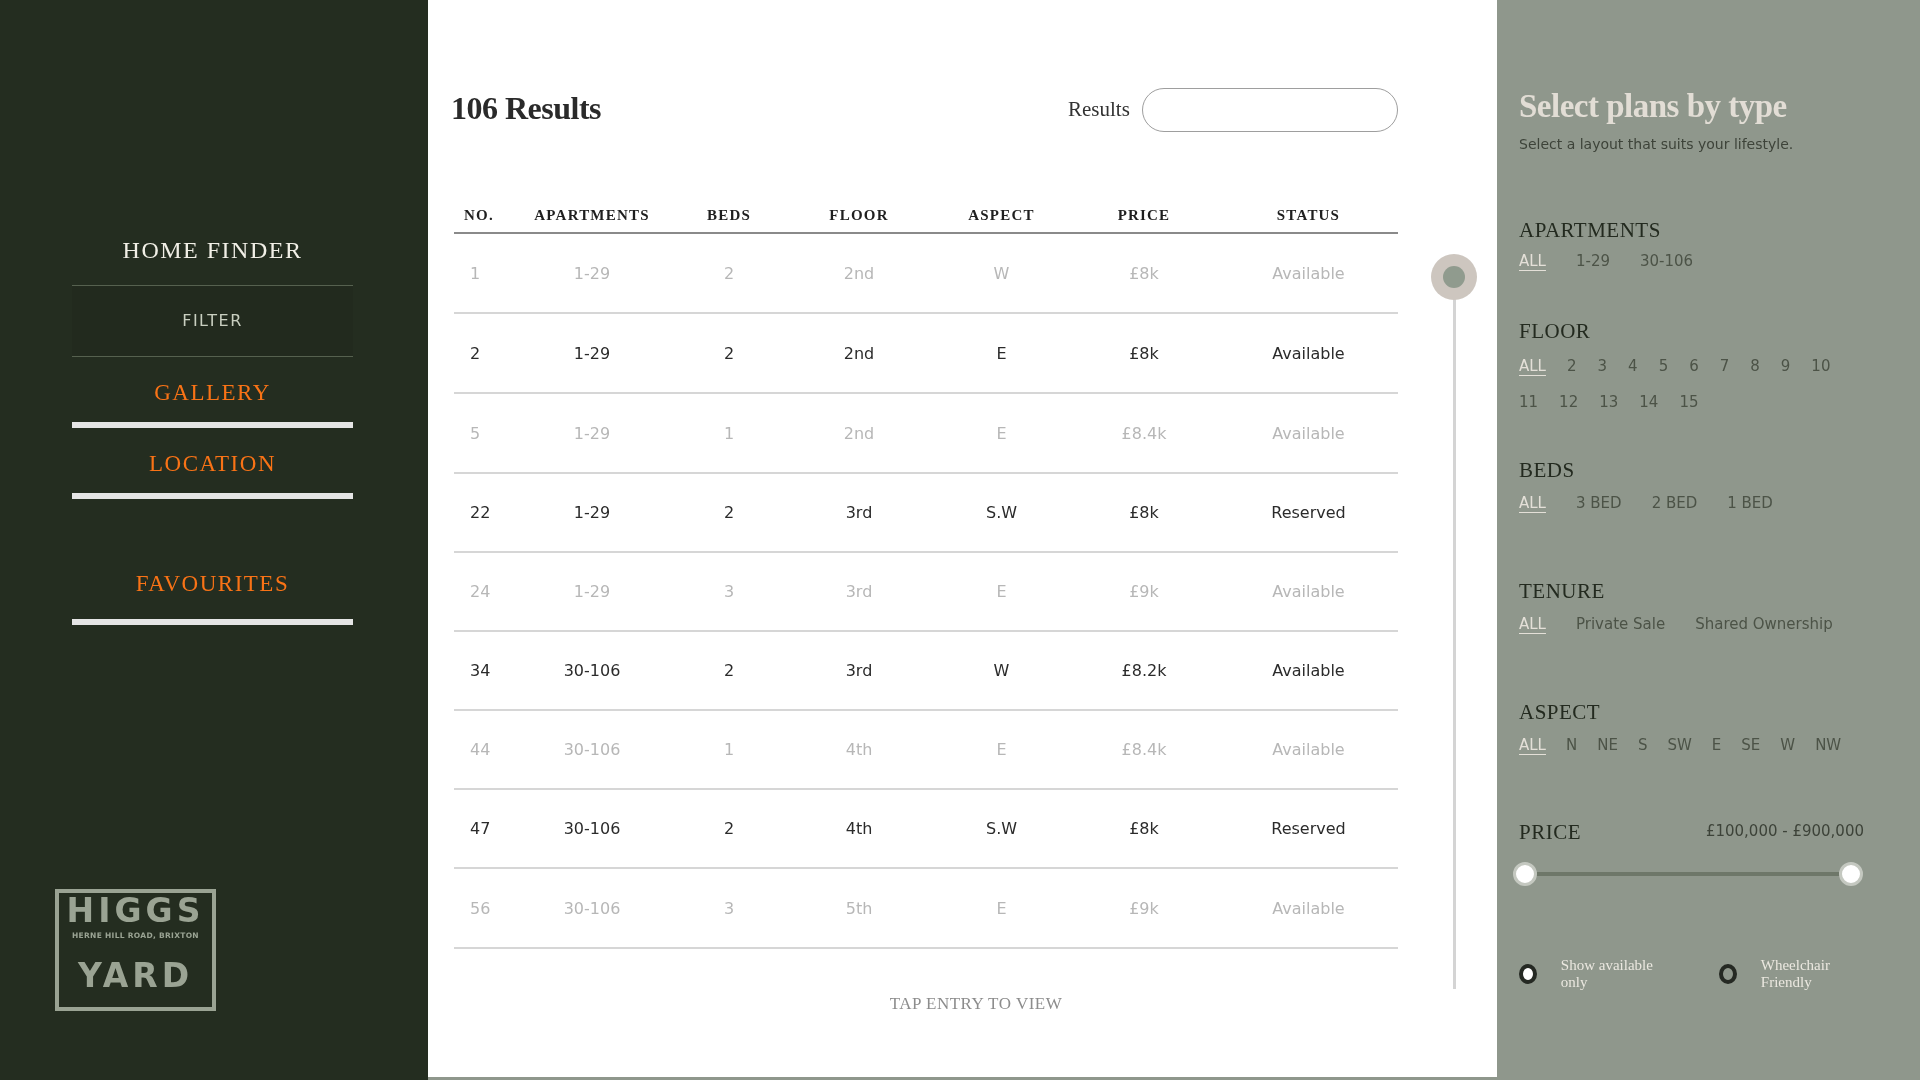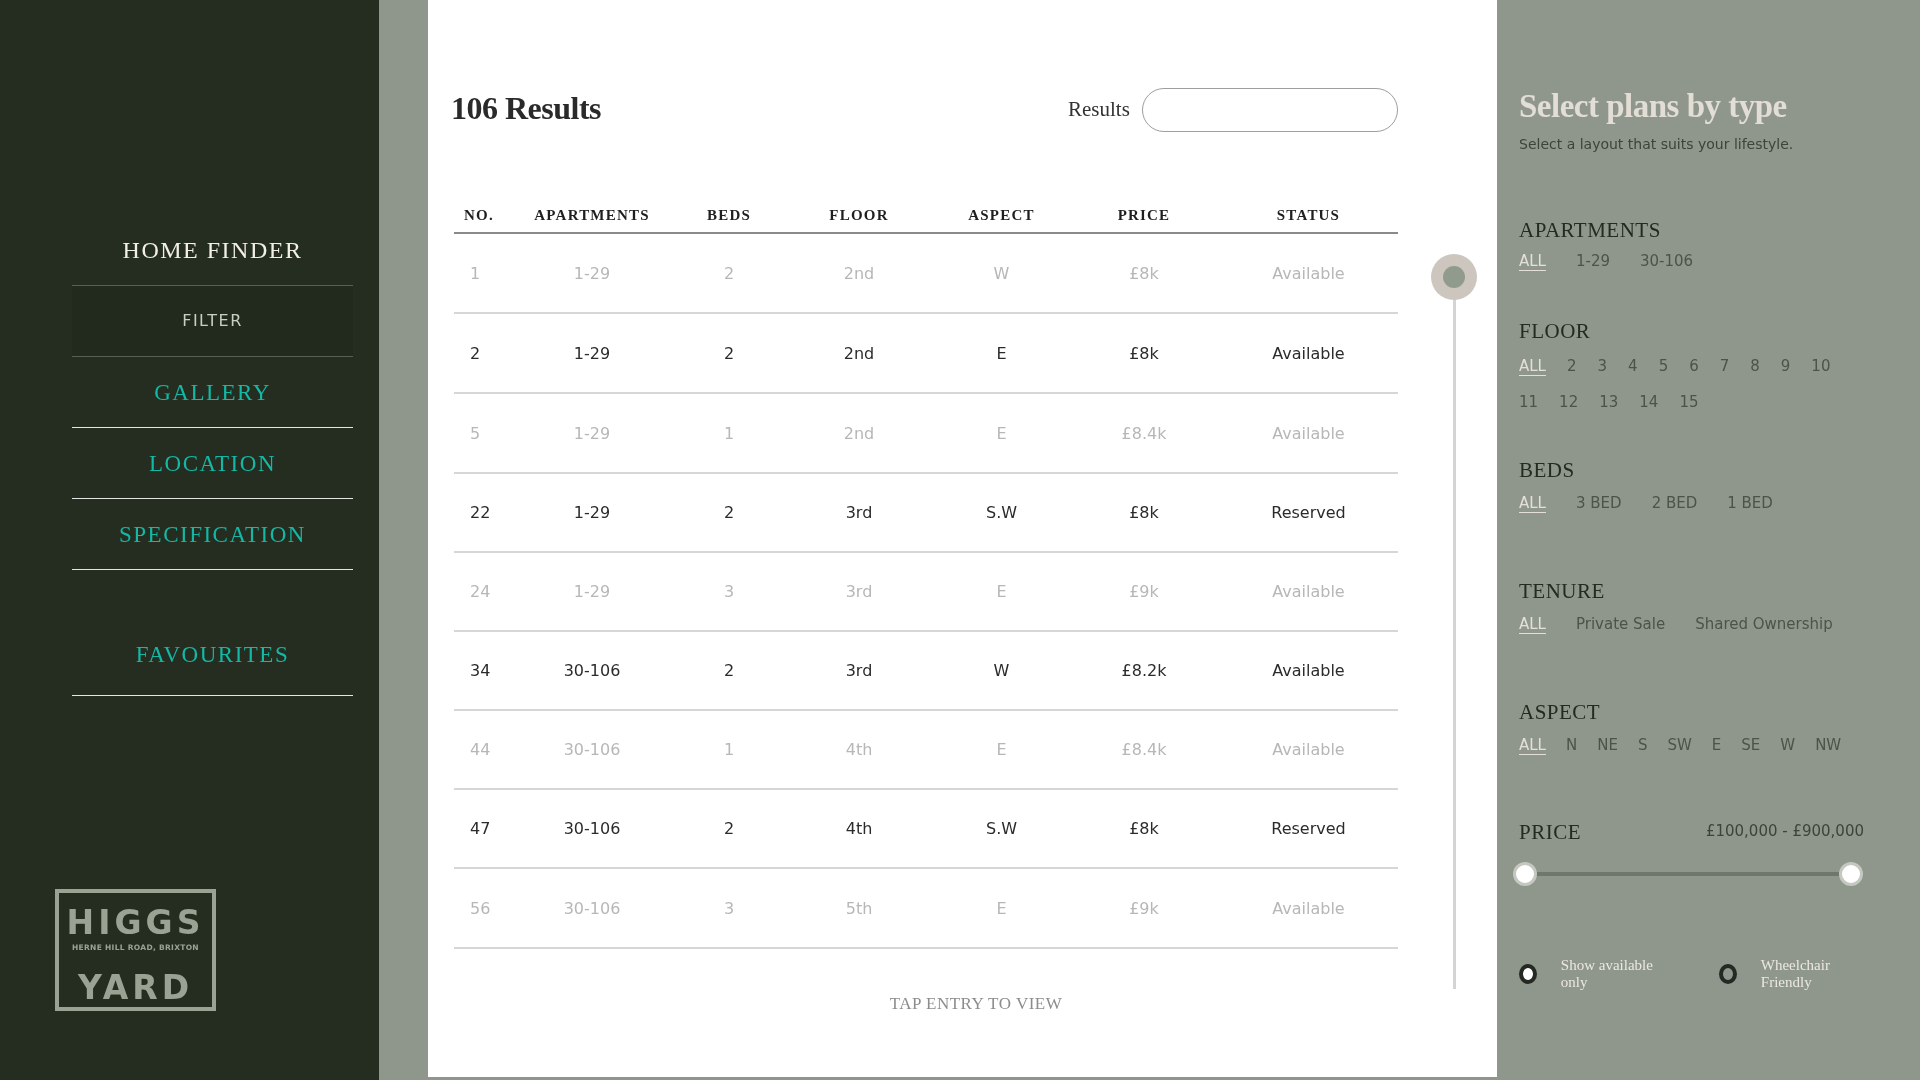--- a/index.html
+++ b/index.html
@@ -1,32 +1,32 @@
 <!DOCTYPE html>
 <html><head>
 <meta charset="utf-8">
 <style>
   * { box-sizing: border-box; margin: 0; padding: 0; }
   html, body { width: 1920px; height: 1080px; overflow: hidden; background: #8f978c; }
   body { position: relative; font-family: "Liberation Sans", sans-serif; }
 
   
-  .sidebar { position: absolute; left: 0; top: 0; width: 379px; height: 1080px; background: #242d20; }
+  .sidebar { position: absolute; left: 0; top: 0; width: 428px; height: 1080px; background: #242d20; }
   .nav { position: absolute; left: 72px; top: 220px; width: 281px; }
-  .nav-item { display: block; text-align: center; font-family: "Liberation Serif", serif; letter-spacing: 1.5px; color: #14b8a6; font-size: 23px; border-bottom: 1px solid #e5e5e5; cursor: pointer; }
+  .nav-item { display: block; text-align: center; font-family: "Liberation Serif", serif; letter-spacing: 1.5px; color: #f97316; font-size: 23px; border-bottom: 6px solid #e5e5e5; cursor: pointer; }
   .nav-item.home { color: #f1efe6; font-size: 24px; height: 66px; line-height: 60px; border-bottom: 1px solid #56614f; }
   .subnav { background: #222a1e; border-bottom: 1px solid #56614f; }
   .sub-item { display: block; text-align: center; font-family: "DejaVu Sans", sans-serif; font-size: 16px; letter-spacing: 1.5px; height: 70px; line-height: 70px; color: #8b9385; cursor: pointer; }
   .sub-item.active { color: #c9cfc0; }
   .nav-item.std { height: 71px; line-height: 71px; }
   .nav-item.fav { margin-top: 55px; height: 71px; line-height: 60px; }
 
   .logo { position: absolute; left: 55px; top: 889px; width: 161px; height: 122px; border: 4px solid #9aa393; color: #9aa393; text-align: center; font-family: "DejaVu Sans", sans-serif; font-weight: bold; }
   .logo .big { font-size: 33px; letter-spacing: 4px; line-height: 36px; }
-  .logo .l1 { margin-top: 12px; }
+  .logo .l1 { }
   .logo .small { font-size: 7.5px; letter-spacing: 0.3px; line-height: 12px; margin: 1px 0 16px; }
 
   
   .main { position: absolute; left: 428px; top: 0; width: 1069px; height: 1077px; background: #ffffff; }
   .results-title { position: absolute; left: 23px; top: 90px; font-family: "Liberation Serif", serif; font-size: 32px; color: #2a2a2a; letter-spacing: -0.5px; }
   .search-label { position: absolute; left: 640px; top: 97px; font-family: "Liberation Serif", serif; font-size: 21px; color: #333; }
   .search-input { position: absolute; left: 714px; top: 88px; width: 256px; height: 44px; border: 1px solid #9e9e9e; border-radius: 22px; background: #fff; outline: none; padding: 0 18px; font-size: 16px; }
 
   .table { position: absolute; left: 26px; top: 198px; width: 944px; }
   .thead { display: flex; height: 36px; border-bottom: 2px solid #8a8a8a; align-items: center; }
@@ -79,21 +79,20 @@
 <body>
 
 <aside class="sidebar">
   <nav class="nav">
     <div class="nav-item home">HOME FINDER</div>
     <div class="subnav">
       <div class="sub-item active">FILTER</div>
     </div>
     <div class="nav-item std">GALLERY</div>
     <div class="nav-item std">LOCATION</div>
-    <div class="nav-item std">SPECIFICATION</div>
     <div class="nav-item fav">FAVOURITES</div>
   </nav>
 
   <div class="logo">
     <div class="big l1">HIGGS</div>
     <div class="small">HERNE HILL ROAD, BRIXTON</div>
     <div class="big">YARD</div>
   </div>
 </aside>
 

